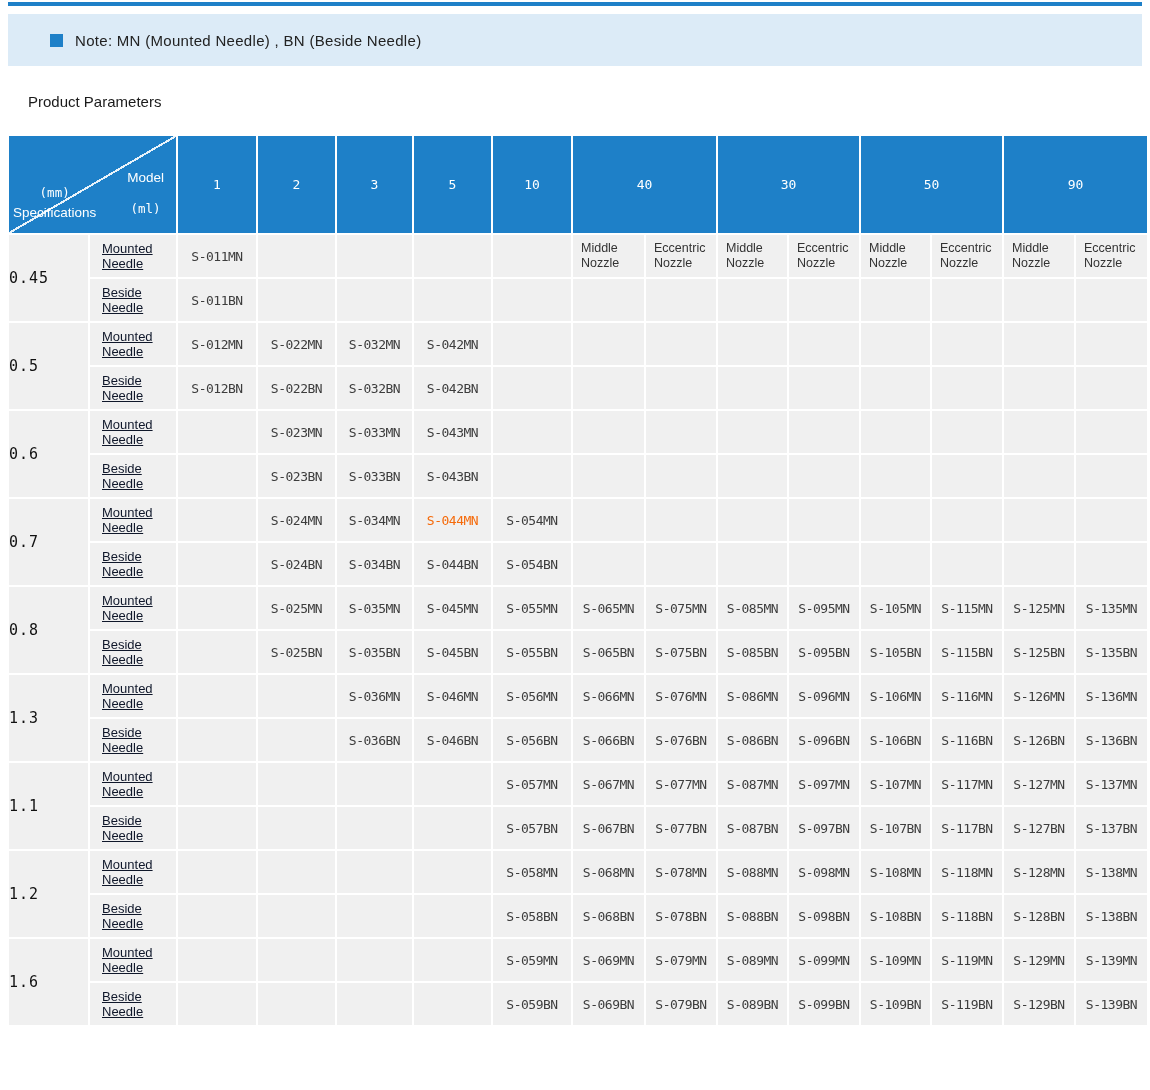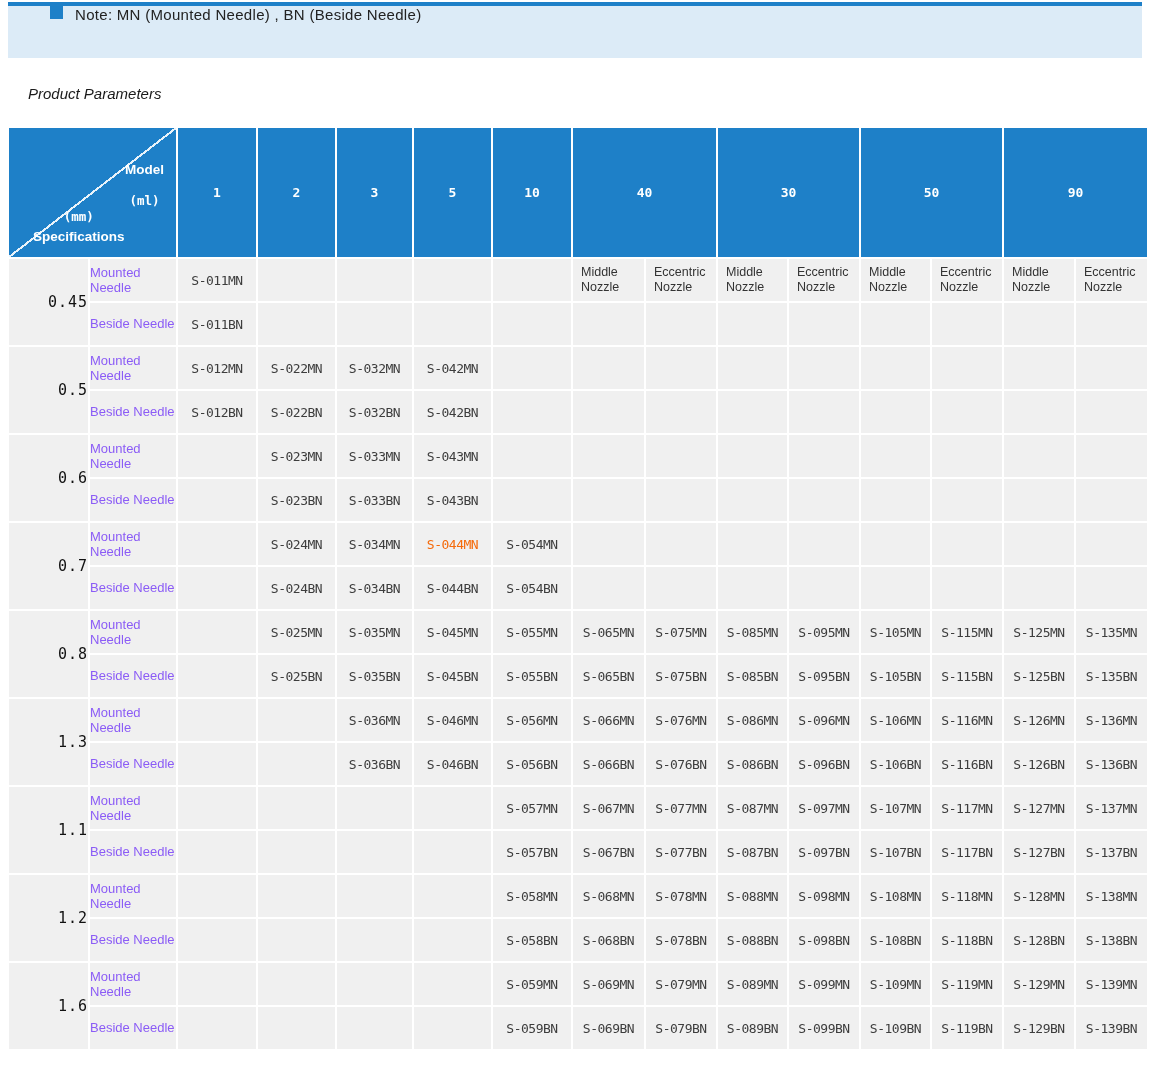--- a/index.html
+++ b/index.html
@@ -1,66 +1,66 @@
 <!DOCTYPE html>
 <html><head>
 <meta charset="utf-8">
 <style>
   * { margin:0; padding:0; box-sizing:border-box; }
   html,body { background:#ffffff; width:1150px; font-family:"Liberation Sans", sans-serif; }
   body { height:1090px; overflow:hidden; }
 
   .top-line { margin:2px 8px 0 8px; height:4px; background:#1e80c8; }
   .note-bar {
-    margin:0 8px; height:52px; background:#dcebf7;
-    display:flex; padding-left:42px;
+    margin:8px 8px; height:52px; background:#dcebf7;
+    display:flex; align-items:center; padding-left:42px;
   }
   .note-bullet { width:13px; height:13px; background:#1e80c8; display:inline-block; flex:0 0 auto; }
   .note-text { margin-left:12px; font-size:15px; color:#222; letter-spacing:0.3px; }
 
-  .section-title { margin:27px 0 0 28px; font-size:15px; font-weight:400; color:#1a1a1a;font-style:italic; }
+  .section-title { margin:27px 0 0 28px; font-size:15px; font-weight:400; color:#1a1a1a; }
 
   table.params {
     margin:24px 0 0 7px;
     border-collapse:separate;
     border-spacing:2px;
     table-layout:fixed;
     width:1140px;
     background:#ffffff;
   }
   table.params th, table.params td { overflow:hidden; }
 
   thead th {
-    background:#1e80c8; color:#ffffff; font-weight:700;
-    height:129px; font-size:13px; text-align:center; vertical-align:middle;
+    background:#1e80c8; color:#ffffff; font-weight:400;
+    height:97px; font-size:13px; text-align:center; vertical-align:middle;
     font-family:"DejaVu Sans Mono", monospace;
   }
   th.corner { position:relative; padding:0;
     background:
       linear-gradient(to bottom right,
         rgba(0,0,0,0) calc(50% - 1px),
         rgba(255,255,255,0.9) calc(50% - 1px),
         rgba(255,255,255,0.9) calc(50% + 1px),
         rgba(0,0,0,0) calc(50% + 1px)),
       #1e80c8;
   }
   .corner-top { position:absolute; top:32px; right:12px; text-align:center;
     font-family:"Liberation Sans", sans-serif; font-size:13.5px; line-height:1.5; }
   .corner-top .unit { font-family:"DejaVu Sans Mono", monospace; font-size:12.5px;margin-top:12px; }
-  .corner-bottom { position:absolute; bottom:10px; left:24px; text-align:center;
+  .corner-bottom { position:absolute; bottom:10px; left:4px; text-align:center;
     font-family:"Liberation Sans", sans-serif; font-size:13.5px; line-height:1.5; }
   .corner-bottom .unit { font-family:"DejaVu Sans Mono", monospace; font-size:12.5px; }
 
   tbody td { background:#f0f0f0; height:42px; vertical-align:middle; }
   td.spec {
-    text-align:right; font-family:"DejaVu Sans Mono", monospace;
+    text-align:left; font-family:"DejaVu Sans Mono", monospace;
     font-size:15px; color:#111; letter-spacing:1px;
   }
   td.rowlabel {
-    font-size:13px; color:#8b5cf6; line-height:1.18;
+    padding-left:12px; font-size:13px; color:#0f172a; line-height:1.18;text-decoration:underline;
   }
   td.nozzle {
     padding-left:8px; font-size:12.5px; color:#333; line-height:1.2;margin-left:41px;
   }
   td.code {
     text-align:center; font-family:"DejaVu Sans Mono", monospace;
     font-size:13px; color:#3d3d3d; letter-spacing:-0.5px; white-space:nowrap;
   }
   td.code.hl { color:#f56a0a; cursor:pointer;margin-top:40px; }
 </style>

